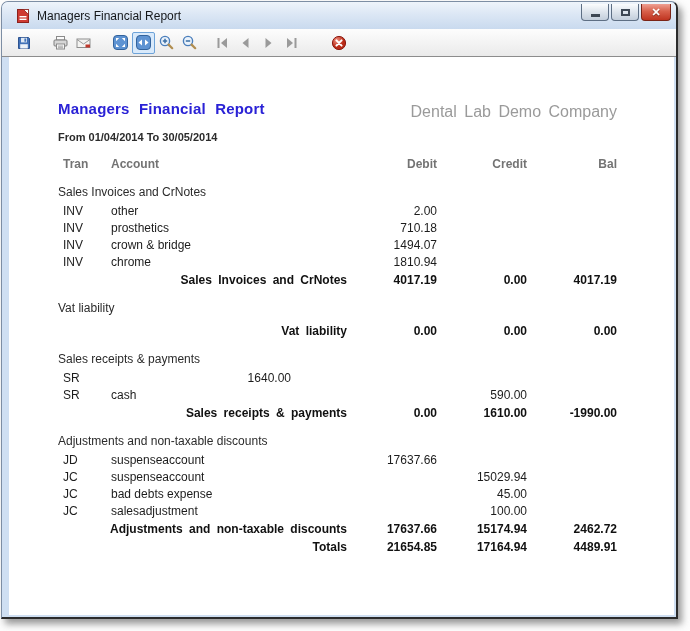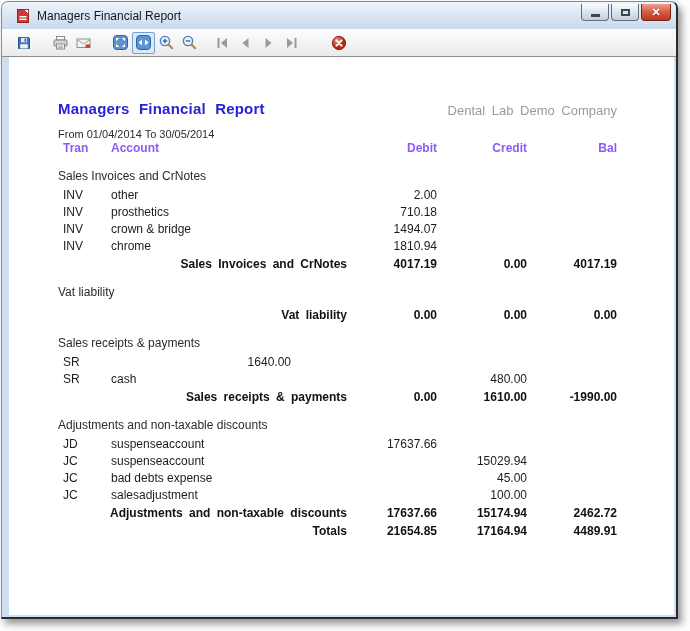--- a/index.html
+++ b/index.html
@@ -48,30 +48,30 @@
             border:1px solid transparent; border-radius:2px; background:transparent; }
   .tb-btn.selected { border-color:#6ea3d8; background:#d9eafb; }
   .tb-btn svg { display:block; }
   .sp-s { margin-left:10px; } .sp-m { margin-left:14px; } .sp-l { margin-left:24px; }
 
   
   .page { background:#fff; flex:1; overflow:hidden; position:relative; font-size:12px; color:#1c1c1c; }
 
   .report-head { display:flex; justify-content:space-between; align-items:flex-start; margin:43px 57px 0 49px; }
   .report-title { font-size:15px; font-weight:bold; color:#2a22d6; word-spacing:5px; letter-spacing:.2px; }
-  .company { font-size:13px; color:#9a9a9a; word-spacing:3px; padding-top:3px;text-align:center; }
-  .date-range { margin:10px 0 0 49px; font-size:11px; font-weight:normal; color:#2b2b2b; }
+  .company { font-size:16px; color:#9a9a9a; word-spacing:3px; padding-top:3px;text-align:center; }
+  .date-range { margin:10px 0 0 49px; font-size:11px; font-weight:bold; color:#2b2b2b; }
 
   .row { display:flex; line-height:17px; padding-right:57px; }
   .c-tran { width:48px; margin-left:54px; flex:0 0 auto; }
   .c-account { flex:1; }
   .c-label { flex:1; margin-left:54px; text-align:right; }
   .c-debit, .c-credit, .c-bal { width:90px; flex:0 0 auto; text-align:right; }
 
-  .head-row { margin-top:0; font-weight:bold; color:#8b5cf6; }
+  .head-row { margin-top:13px; font-weight:bold; color:#737373; }
   .sec-label { margin:12px 0 4px 49px; color:#2b2b2b; }
   .row.total { margin-top:1px; font-weight:bold; color:#111; }
   .row.total .c-label { word-spacing:3px; }
   .grand { margin-top:17px; }
 </style>
 </head>
 <body>
 
 <div class="window">
 
@@ -259,21 +259,21 @@
       <div class="row">
         <span class="c-tran">SR</span>
         <span class="c-debit"></span>
         <span class="c-credit">1640.00</span>
         <span class="c-bal"></span>
       </div>
       <div class="row">
         <span class="c-tran">SR</span>
         <span class="c-account">cash</span>
         <span class="c-debit"></span>
-        <span class="c-credit">480.00</span>
+        <span class="c-credit">590.00</span>
         <span class="c-bal"></span>
       </div>
       <div class="row total">
         <span class="c-label">Sales receipts &amp; payments</span>
         <span class="c-debit">0.00</span>
         <span class="c-credit">1610.00</span>
         <span class="c-bal">-1990.00</span>
       </div>
     </div>
 

